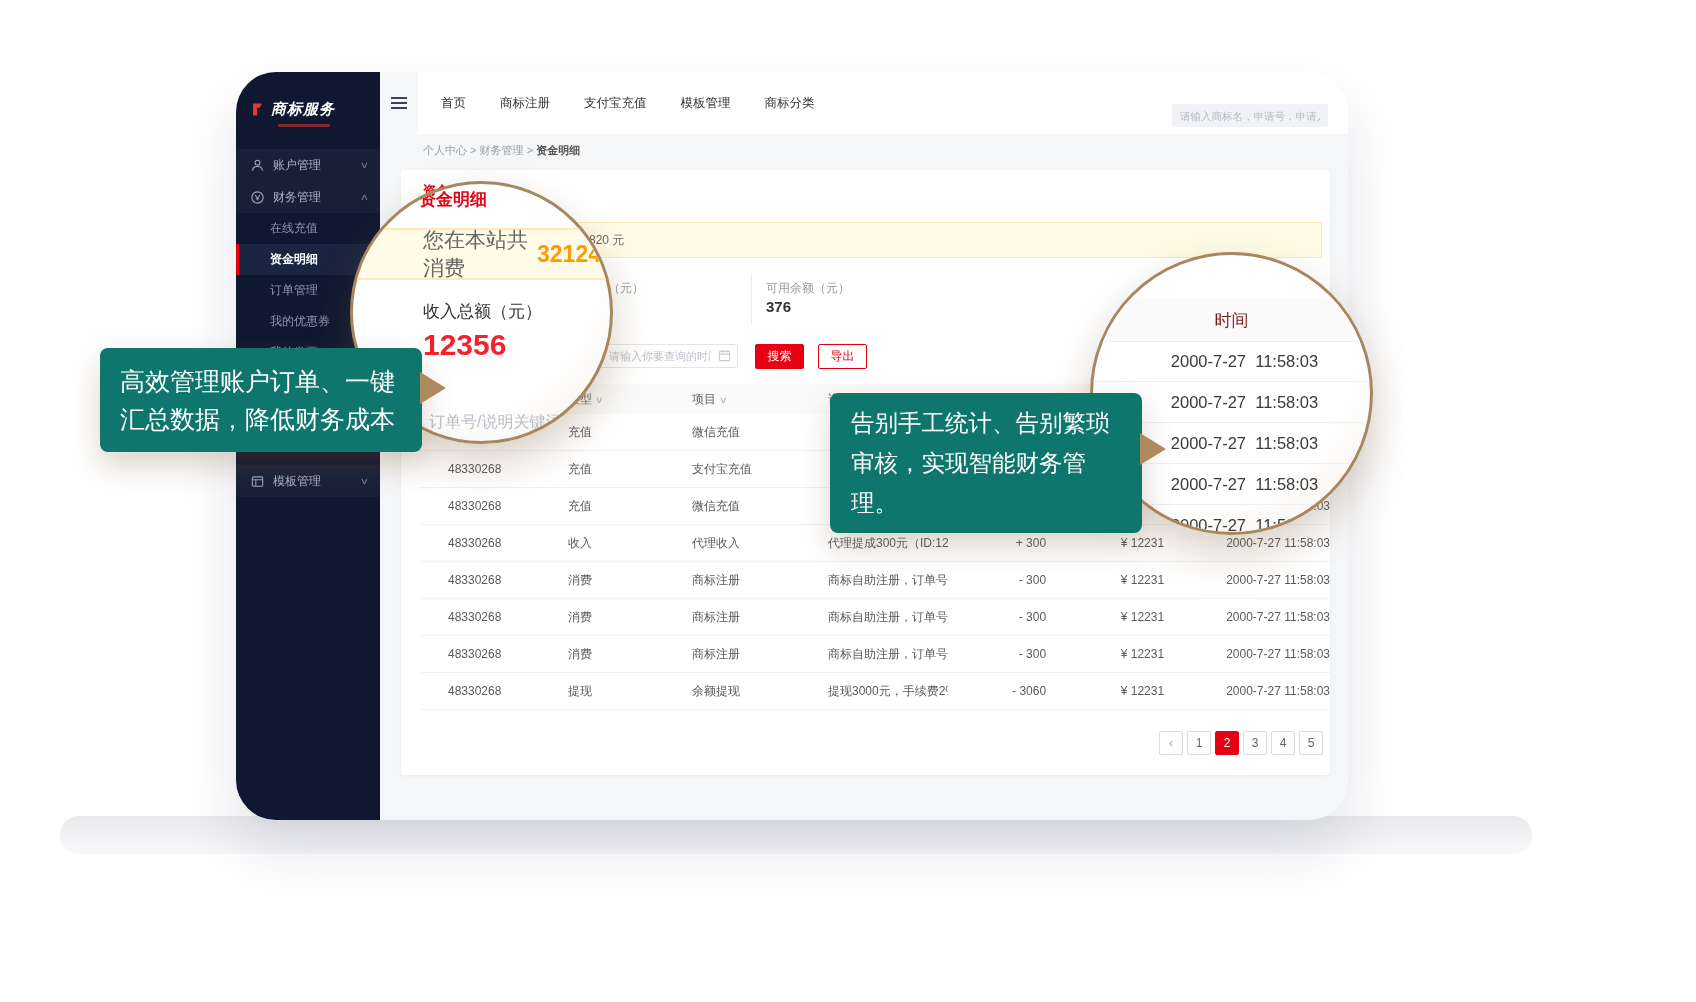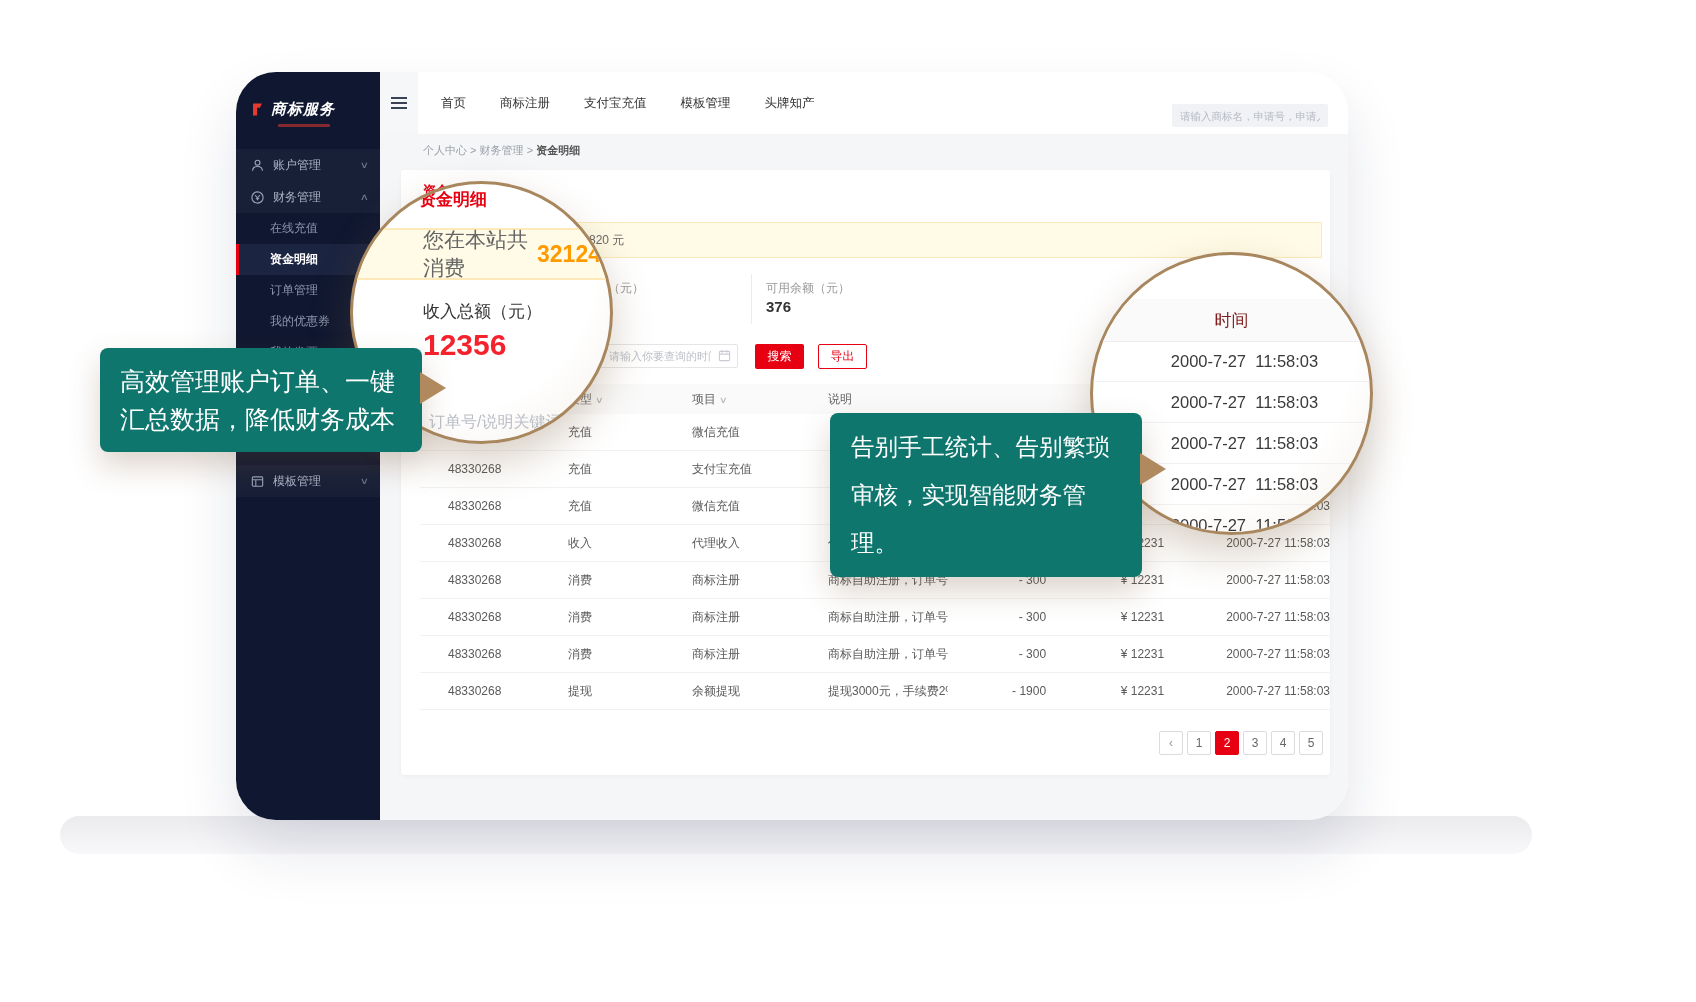--- a/index.html
+++ b/index.html
@@ -96,21 +96,21 @@
          border-bottom:1px solid #eee;display:flex;align-items:center;justify-content:center;
          font-size:17px;color:#7f1d1d;}
   .mr-row{position:absolute;left:0;right:0;height:40px;display:flex;align-items:center;justify-content:center;
          font-size:16.5px;color:#3a3a3a;border-bottom:1px solid #f0f0f0;white-space:pre;padding-left:26px;}
   .callout{position:absolute;background:#0f766e;border-radius:8px;color:#fff;white-space:pre-line;
          box-shadow:0 14px 30px rgba(120,85,50,.25);z-index:40;}
   .callout:after{content:"";position:absolute;right:-24px;border-top:16px solid transparent;
          border-bottom:16px solid transparent;border-left:26px solid #b1895f;}
   #callout-left{left:100px;top:348px;width:282px;font-size:25px;line-height:38px;padding:14px 20px;}
   #callout-left:after{top:24px;}
-  #callout-right{left:830px;top:413px;width:270px;font-size:23.5px;line-height:48px;padding:10px 21px;}
+  #callout-right{left:830px;top:393px;width:270px;font-size:23.5px;line-height:40px;padding:10px 21px;}
   #callout-right:after{top:40px;}
 </style>
 </head>
 <body>
 
 <div class="stage">
 
   <div class="laptop-base"></div>
 
   <div class="screen">
@@ -161,21 +161,21 @@
       <div class="burger-strip">
           <i></i>
           <i></i>
           <i></i>
         </div>
       <div class="nav">
         <span>首页</span>
         <span>商标注册</span>
         <span>支付宝充值</span>
         <span>模板管理</span>
-        <span>头牌知产</span>
+        <span>商标分类</span>
       </div>
       <input class="top-search" type="text" placeholder="请输入商标名，申请号，申请人" style="">
     </div>
 
     <div class="content">
       <div class="breadcrumb">
         <span>个人中心</span>
         <span>&gt;</span>
         <span>财务管理</span>
         <span>&gt;</span>
@@ -277,21 +277,21 @@
             <div class="c-desc">商标自助注册，订单号：SB2514263J</div>
             <div class="c-amt">- 300</div>
             <div class="c-bal">¥ 12231</div>
             <div class="c-time">2000-7-27 11:58:03</div>
           </div>
           <div class="trow">
             <div class="c-order">48330268</div>
             <div class="c-type">提现</div>
             <div class="c-proj">余额提现</div>
             <div class="c-desc">提现3000元，手续费2%(60元)</div>
-            <div class="c-amt">- 1900</div>
+            <div class="c-amt">- 3060</div>
             <div class="c-bal">¥ 12231</div>
             <div class="c-time">2000-7-27 11:58:03</div>
           </div>
         </div>
 
         <div class="pagination">
           <div class="pg prev">‹</div>
           <div class="pg">1</div>
           <div class="pg active">2</div>
           <div class="pg">3</div>

